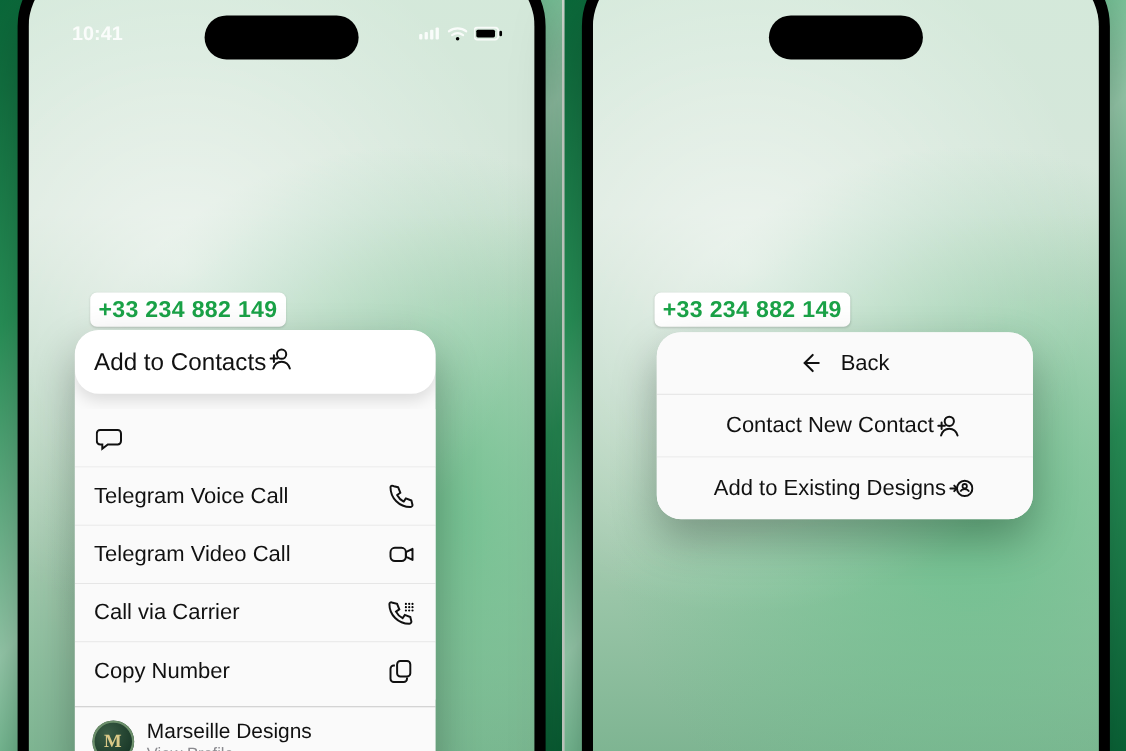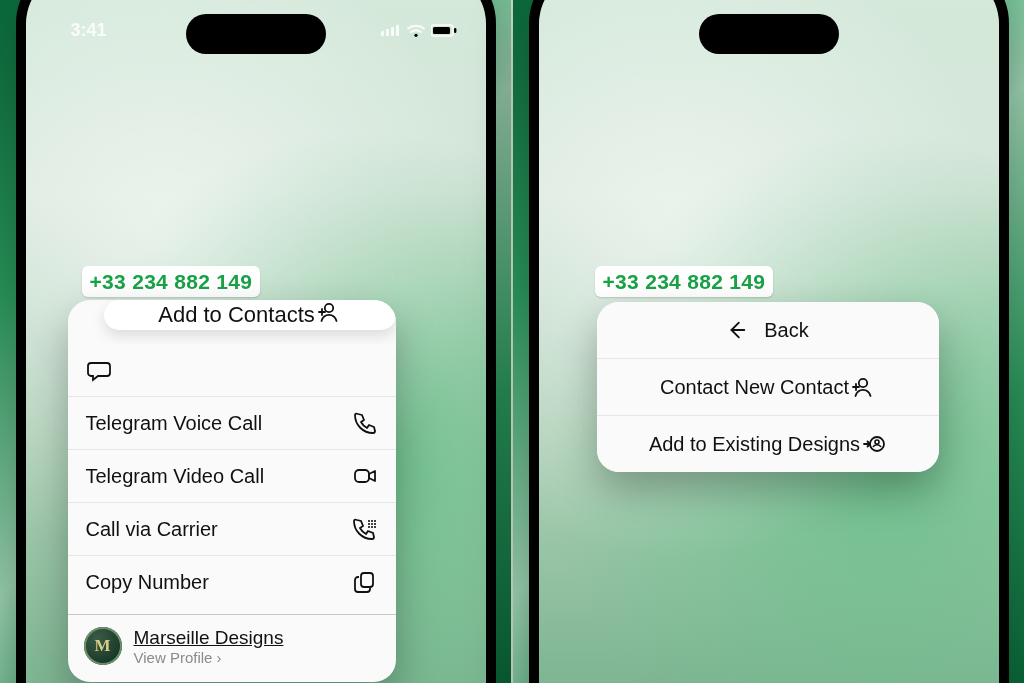--- a/index.html
+++ b/index.html
@@ -19,34 +19,34 @@
   
   .status{position:absolute;top:50px;left:0;right:0;padding:0 28px;display:flex;justify-content:space-between;align-items:center;color:rgba(255,255,255,.85);z-index:5;}
   .status .time{font-size:18px;font-weight:600;width:70px;text-align:center;}
   .status .right{display:flex;align-items:center;gap:6px;}
   .status svg{display:block;}
   
   .chip{position:absolute;left:56px;background:#fff;border-radius:6px;padding:4px 8px 3px;color:#1fa04a;font-size:21px;font-weight:600;letter-spacing:.3px;box-shadow:0 1px 2px rgba(0,0,0,.15);z-index:6;}
   
   .menu{position:absolute;background:#fafafa;border-radius:22px;box-shadow:0 18px 40px rgba(0,0,0,.28);overflow:hidden;z-index:6;}
   .menu.primary{left:42px;width:328px;}
-  .menu.primary .header{display:flex;align-items:center;justify-content:center;background:#fff;border-radius:22px;padding:0 18px;box-shadow:0 6px 14px rgba(0,0,0,.12);margin-left:36px;}
+  .menu.primary .header{display:flex;align-items:center;justify-content:flex-start;background:#fff;border-radius:22px;padding:14px 18px;box-shadow:0 6px 14px rgba(0,0,0,.12);}
   .menu.primary .header span{font-size:22px;font-weight:500;color:#111;}
   .menu ul{list-style:none;margin:0;padding:0;}
   .menu.primary .gap{height:14px;}
   .row{display:flex;align-items:center;justify-content:space-between;padding:13px 18px;background:#fafafa;border-bottom:1px solid rgba(0,0,0,.08);}
   .row:last-child{border-bottom:none;}
   .row .txt{font-size:20px;color:#111;}
   .row .ic{width:26px;height:26px;color:#111;flex:0 0 auto;display:flex;align-items:center;justify-content:center;}
   .row.back{justify-content:flex-start;gap:14px;}
   .row.back .ic{margin-left:-2px;}
   
   .card{display:flex;align-items:center;gap:12px;padding:12px 16px 16px;border-top:1px solid rgba(0,0,0,.2);margin-top:6px;}
   .card .avatar{width:38px;height:38px;border-radius:50%;background:radial-gradient(circle at 35% 30%,#3b5c46,#0d2a1c);display:flex;align-items:center;justify-content:center;color:#d9c98a;font-family:Georgia,serif;font-weight:600;font-size:17px;box-shadow:inset 0 0 0 2px #6d8f6c;}
-  .card .meta .t{font-size:19px;color:#111;line-height:1.15;text-decoration:underline;}
+  .card .meta .t{font-size:19px;color:#111;line-height:1.15;}
   .card .meta .s{font-size:15px;color:#8a8a8f;}
   
   .menu.sub{left:58px;width:342px;border-radius:22px;background:#fafafa;}
   .menu.sub .row{padding:15px 18px;justify-content:center;}
 </style>
 </head>
 <body>
 
 <svg width="0" height="0" style="position:absolute">
   <defs>
@@ -111,21 +111,21 @@
 </svg>
 
 <div class="stage">
 
   <div class="half">
     <div class="phone">
       <div class="screen">
         <div class="island"></div>
 
         <div class="status">
-          <div class="time">3:41</div>
+          <div class="time">10:41</div>
           <div class="right">
             <svg width="20" height="13" fill="currentColor">
                 <use href="#i-signal"></use>
               </svg>
             <svg width="18" height="14">
                 <use href="#i-wifi"></use>
               </svg>
             <svg width="27" height="14">
                 <use href="#i-battery"></use>
               </svg>

